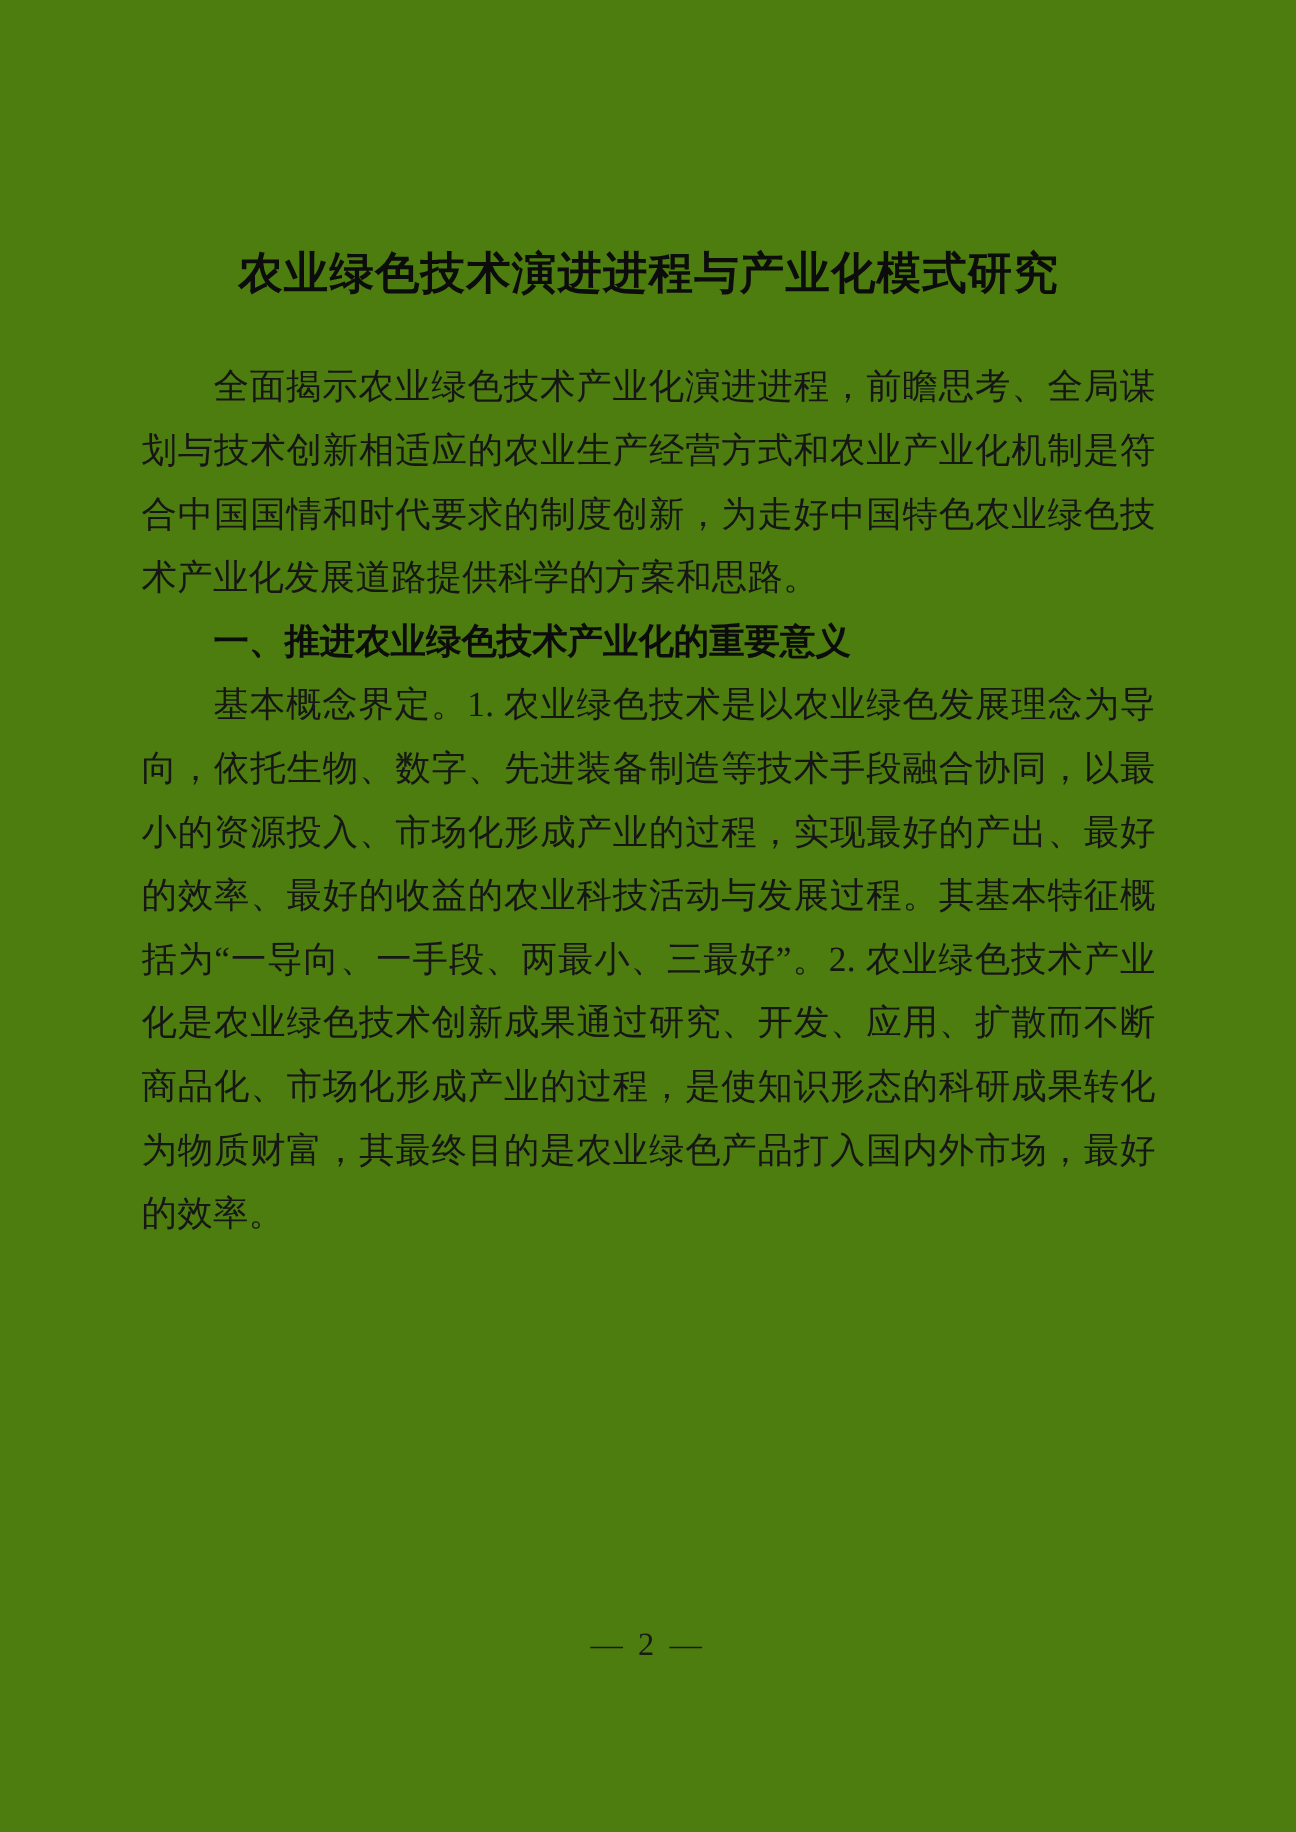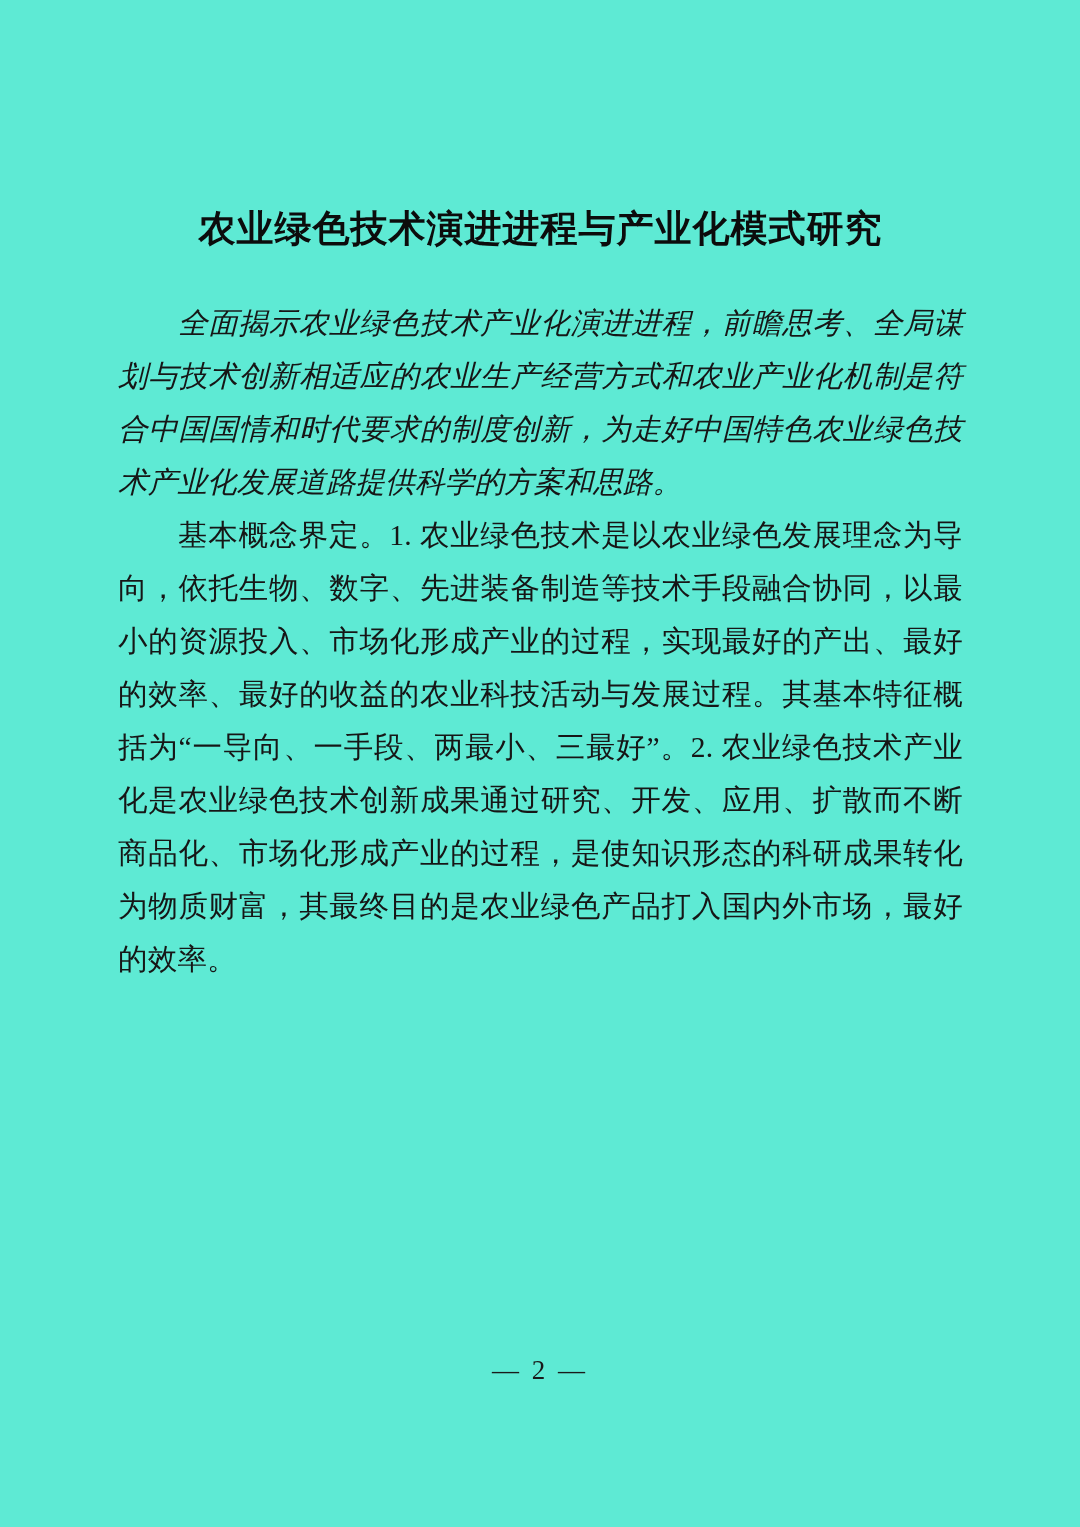--- a/index.html
+++ b/index.html
@@ -14,21 +14,21 @@
     color: #111111;
     position: relative;
     overflow: hidden;
   }
   .page {
     width: 1080px;
     height: 1527px;
     box-sizing: border-box;
     padding: 0;
     position: relative;
-    background: #5eead4;
+    background: #4d7c0f;
   }
   .content {
     position: absolute;
     left: 118px;
     top: 0;
     width: 845px;
   }
   .doc-title {
     font-size: 37px;
     font-weight: 700;
@@ -44,21 +44,20 @@
     font-size: 29.5px;
     line-height: 53px;
     text-align: justify;
     text-justify: inter-ideograph;
     margin: 0;
     color: #161616;
     letter-spacing: 0.2px;
   }
   .para.first-body {
     margin-top: 44px;
-    font-style: italic;
   }
   .indent {
     text-indent: 60px;
   }
   .heading {
     font-size: 29.5px;
     line-height: 53px;
     font-weight: 700;
     text-indent: 60px;
     margin: 0;
@@ -85,20 +84,21 @@
 </head>
 <body>
 
 <div class="page">
   <div class="content">
 
     <h1 class="doc-title">农业绿色技术演进进程与产业化模式研究</h1>
 
     <p class="para indent first-body">全面揭示农业绿色技术产业化演进进程，前瞻思考、全局谋划与技术创新相适应的农业生产经营方式和农业产业化机制是符合中国国情和时代要求的制度创新，为走好中国特色农业绿色技术产业化发展道路提供科学的方案和思路。</p>
 
+    <p class="heading">一、推进农业绿色技术产业化的重要意义</p>
 
     <p class="para indent">
       <span class="b">基本概念界定。1. 农业绿色技术</span><span>是以农业绿色发展理念为导向，依托生物、数字、先进装备制造等技术手段融合协同，以最小的资源投入、市场化形成产业的过程，实现最好的产出、最好的效率、最好的收益的农业科技活动与发展过程。其基本特征概括为“一导向、一手段、两最小、三最好”。</span><span class="b">2. 农业绿色技术产业化</span><span>是农业绿色技术创新成果通过研究、开发、应用、扩散而不断商品化、市场化形成产业的过程，是使知识形态的科研成果转化为物质财富，其最终目的是农业绿色产品打入国内外市场，最好的效率。</span>
     </p>
 
 
   </div>
 
   <div class="page-number">
     <span class="pn-inner">— 2 —</span>

